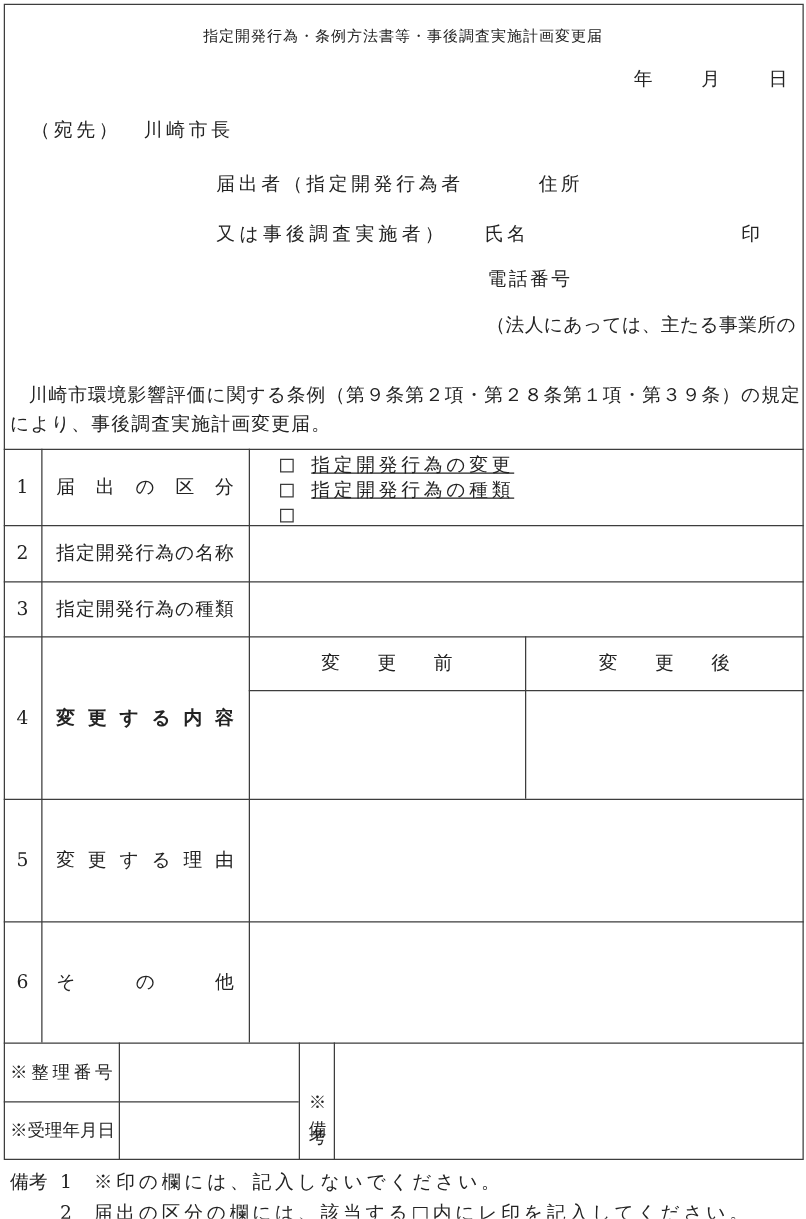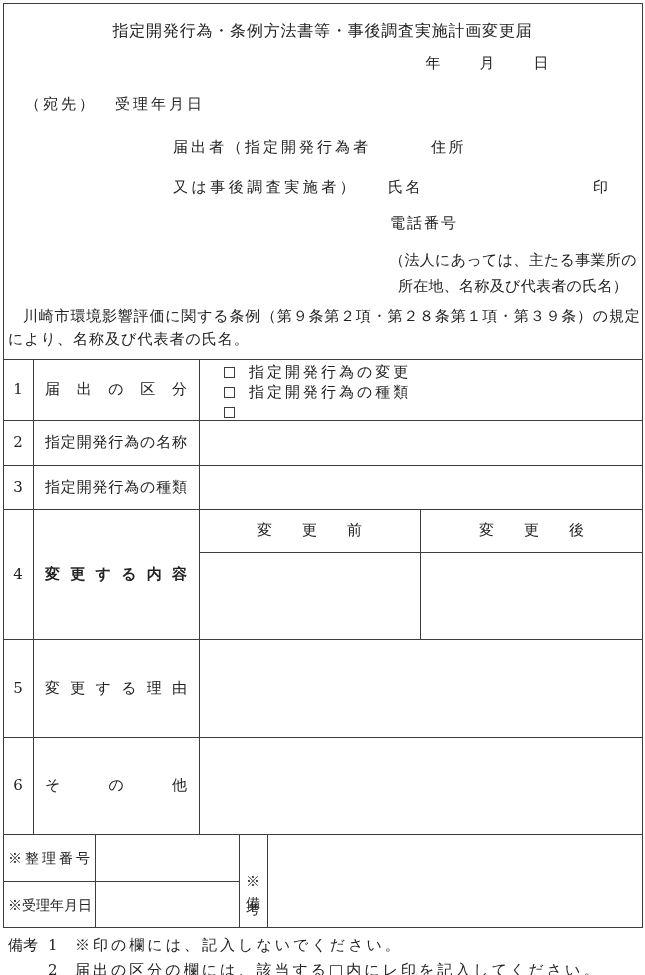--- a/index.html
+++ b/index.html
@@ -13,58 +13,57 @@
   .hline { position:absolute; height:1px; background:#3d3d3d; }
   .vline { position:absolute; width:1px; background:#3d3d3d; }
   .border-box { position:absolute; left:3px; top:3px; width:640px; height:925px; border:1px solid #3d3d3d; }
   .jlabel { text-align:justify; text-align-last:justify; line-height:18px; }
   .center { text-align:center; }
   .spread { letter-spacing:30px; margin-right:-30px;text-align:right; }
   .cb {
     display:inline-block; width:11px; height:11px; border:1px solid #3d3d3d;
     margin-right:14px; vertical-align:-1px; background:#fff;
   }
-  .cb-item { position:absolute; left:224px; height:20px; line-height:20px; letter-spacing:3px; white-space:nowrap; }
+  .cb-item { position:absolute; left:224px; height:20px; line-height:20px; letter-spacing:3px; white-space:nowrap;text-decoration:underline; }
   .num { position:absolute; left:3px; width:30px; text-align:center; line-height:18px; }
   .vtext {
     display:flex; align-items:center; justify-content:center;
     writing-mode:vertical-rl; letter-spacing:6px; font-size:14px;
   }
   .nowrap { white-space:nowrap; }
 </style>
 </head>
 <body>
 
 <div class="border-box"></div>
 
-<div class="abs center nowrap" style="left:0;top:21px;width:645px;font-size:16px;letter-spacing:0.8px;">指定開発行為・条例方法書等・事後調査実施計画変更届</div>
+<div class="abs center nowrap" style="left:0;top:21px;width:645px;font-size:12px;letter-spacing:0.8px;">指定開発行為・条例方法書等・事後調査実施計画変更届</div>
 
-<div class="abs nowrap" style="left:362px;top:54px;width:262px;text-align:center;letter-spacing:12px;">年　月　日</div>
+<div class="abs nowrap" style="left:380px;top:54px;width:262px;text-align:right;letter-spacing:12px;">年　月　日</div>
 
-<div class="abs nowrap" style="left:25px;top:95px;letter-spacing:3px;">（宛先）　受理年月日</div>
+<div class="abs nowrap" style="left:25px;top:95px;letter-spacing:3px;">（宛先）　川崎市長</div>
 
 <div class="abs nowrap" style="left:173px;top:138px;letter-spacing:3px;">届出者（指定開発行為者</div>
 <div class="abs nowrap" style="left:385px;top:138px;letter-spacing:2.5px;margin-left:46px;">住所</div>
 <div class="abs" style="left:430px;top:134px;width:200px;height:22px;"></div>
 
 <div class="abs nowrap" style="left:173px;top:178px;letter-spacing:3.5px;">又は事後調査実施者）</div>
 <div class="abs nowrap" style="left:388px;top:178px;letter-spacing:2.5px;">氏名</div>
 <div class="abs" style="left:430px;top:174px;width:150px;height:22px;"></div>
 <div class="abs nowrap" style="left:593px;top:178px;">印</div>
 
 <div class="abs nowrap" style="left:390px;top:214px;letter-spacing:2px;">電話番号</div>
 <div class="abs" style="left:460px;top:210px;width:170px;height:22px;"></div>
 
 <div class="abs center" style="left:385px;top:247px;width:256px;line-height:26px;letter-spacing:0.3px;">
   <div>（法人にあっては、主たる事業所の</div>
-  <div>所在地、名称及び代表者の氏名）</div>
 </div>
 
 <div class="abs nowrap" style="left:23px;top:307px;letter-spacing:0.8px;">川崎市環境影響評価に関する条例（第９条第２項・第２８条第１項・第３９条）の規定</div>
-<div class="abs nowrap" style="left:8px;top:330px;letter-spacing:1px;">により、名称及び代表者の氏名。</div>
+<div class="abs nowrap" style="left:8px;top:330px;letter-spacing:1px;">により、事後調査実施計画変更届。</div>
 
 <div class="hline" style="left:3px;top:359px;width:640px;"></div>
 <div class="hline" style="left:3px;top:420px;width:640px;"></div>
 <div class="hline" style="left:3px;top:465px;width:640px;"></div>
 <div class="hline" style="left:3px;top:509px;width:640px;"></div>
 <div class="hline" style="left:199px;top:552px;width:444px;"></div>
 <div class="hline" style="left:3px;top:639px;width:640px;"></div>
 <div class="hline" style="left:3px;top:737px;width:640px;"></div>
 <div class="hline" style="left:3px;top:834px;width:640px;"></div>
 <div class="hline" style="left:3px;top:881px;width:236px;"></div>

